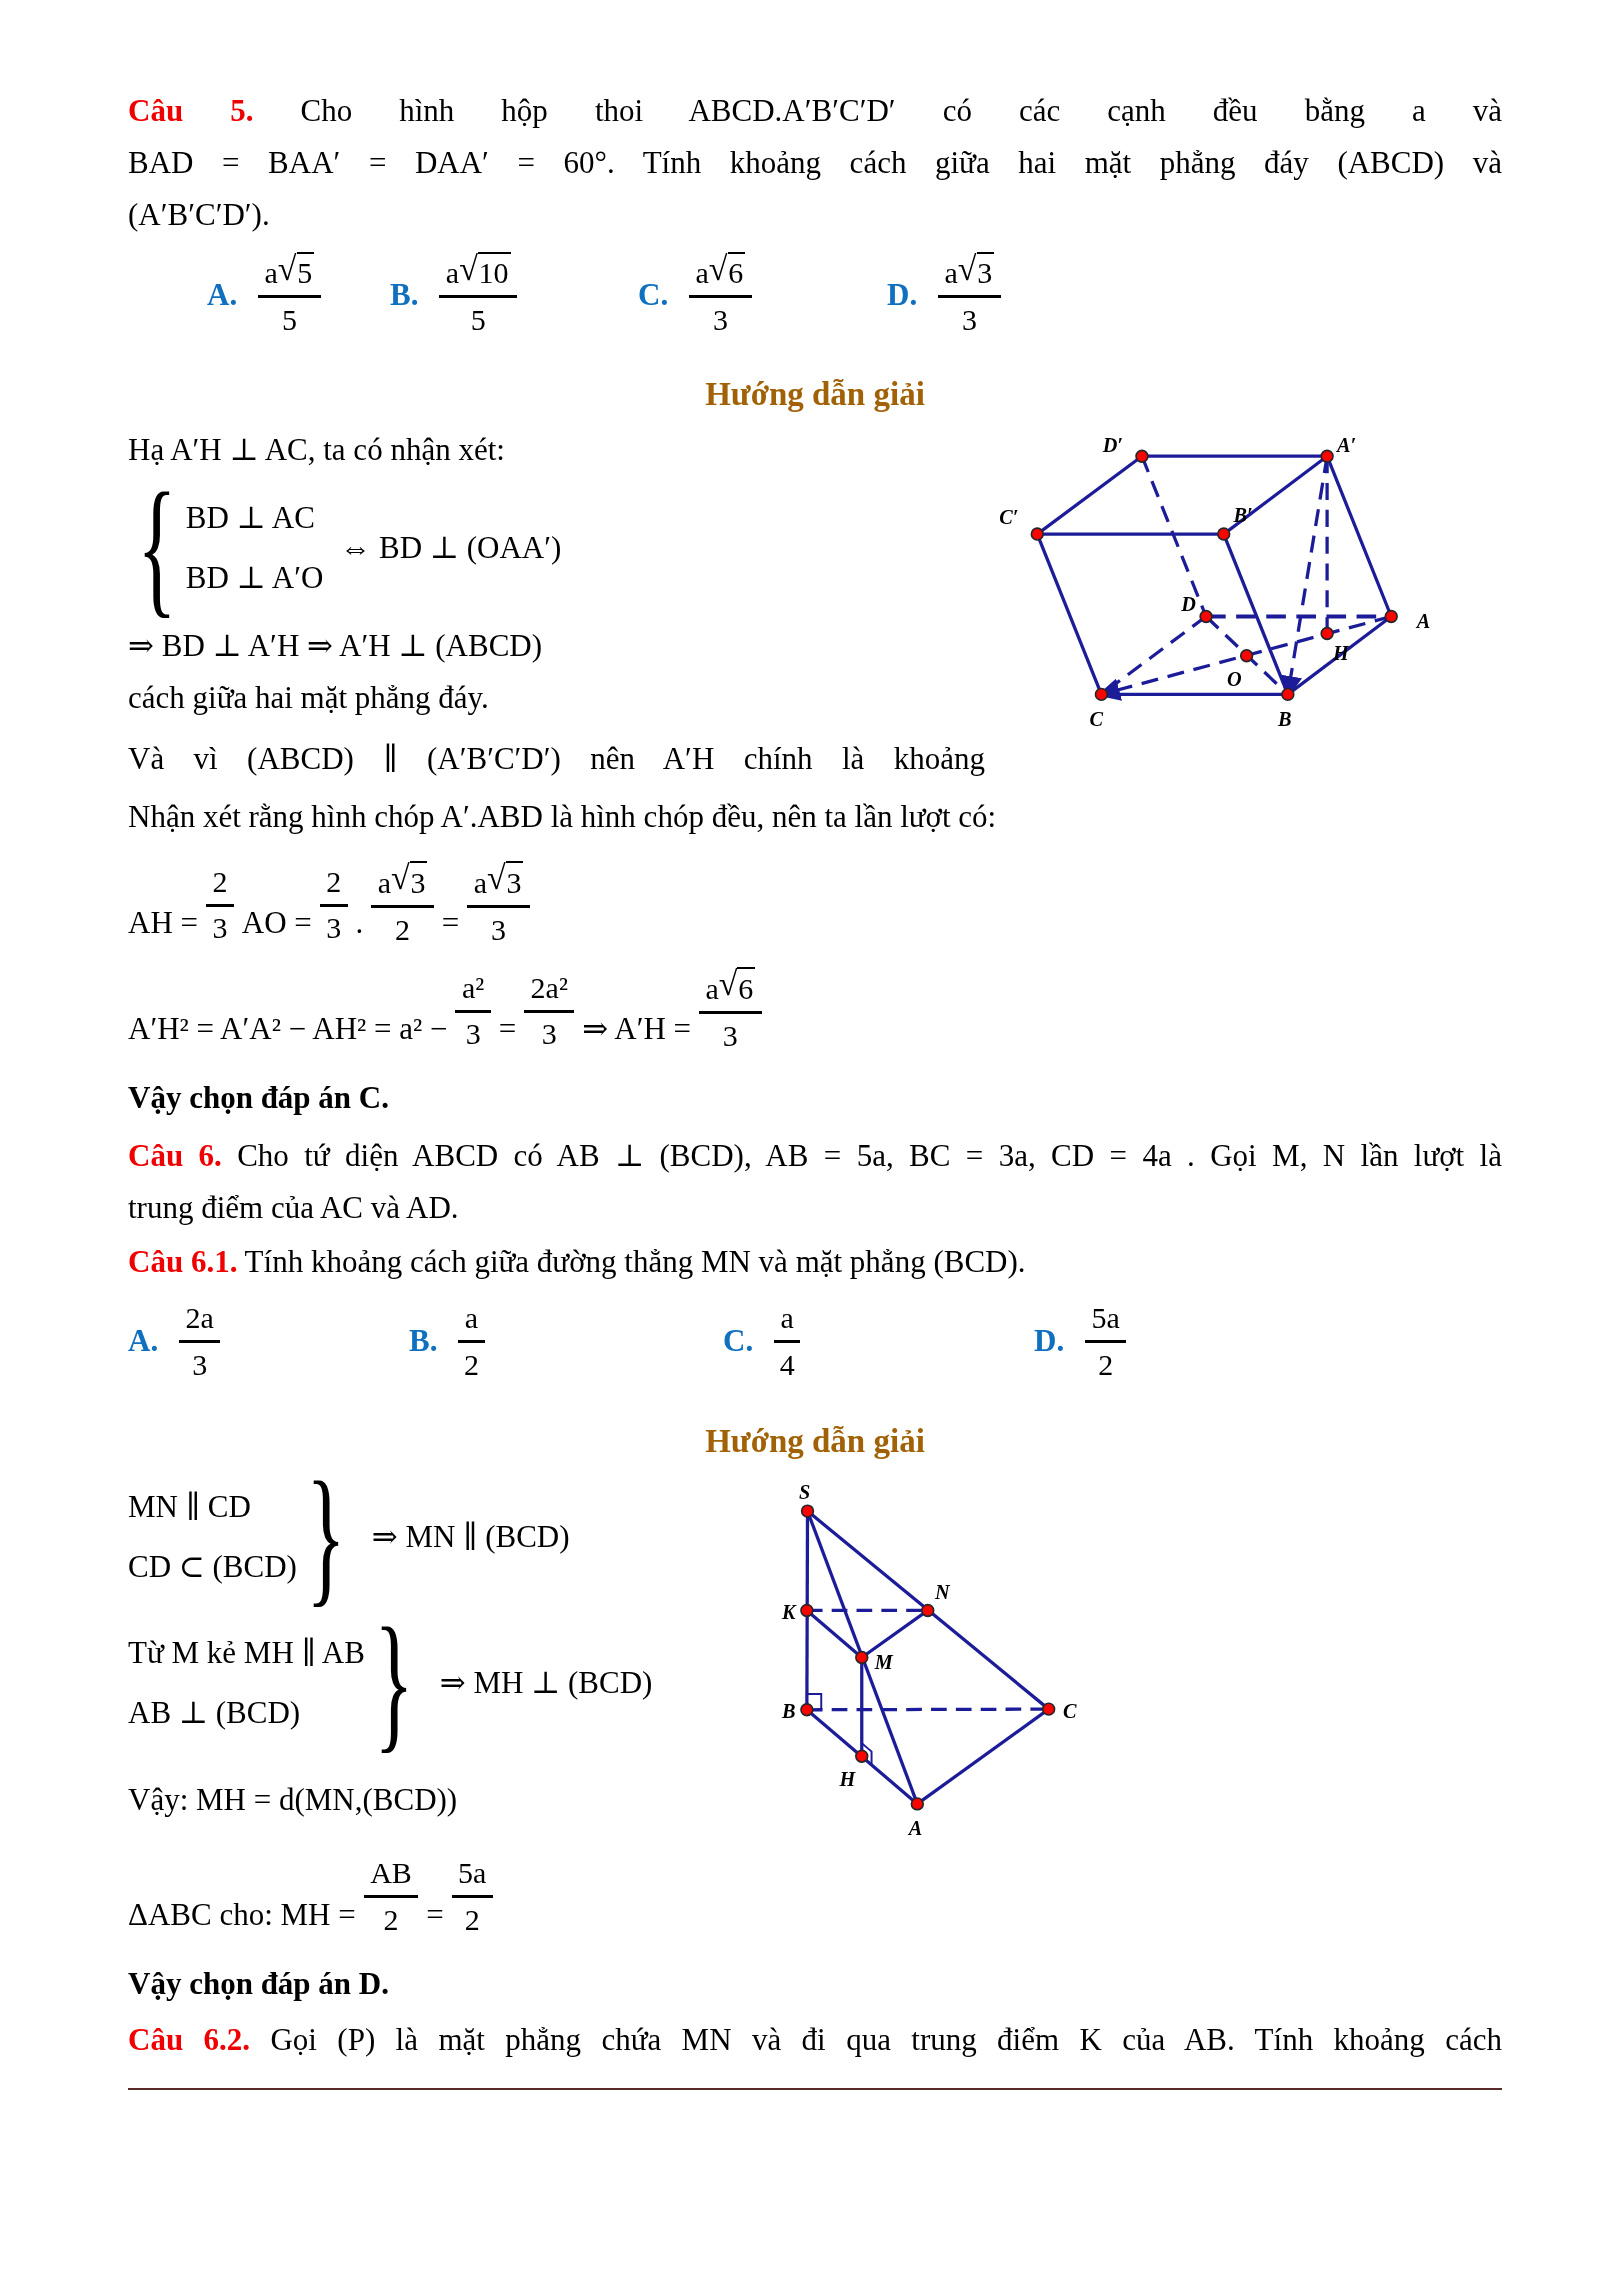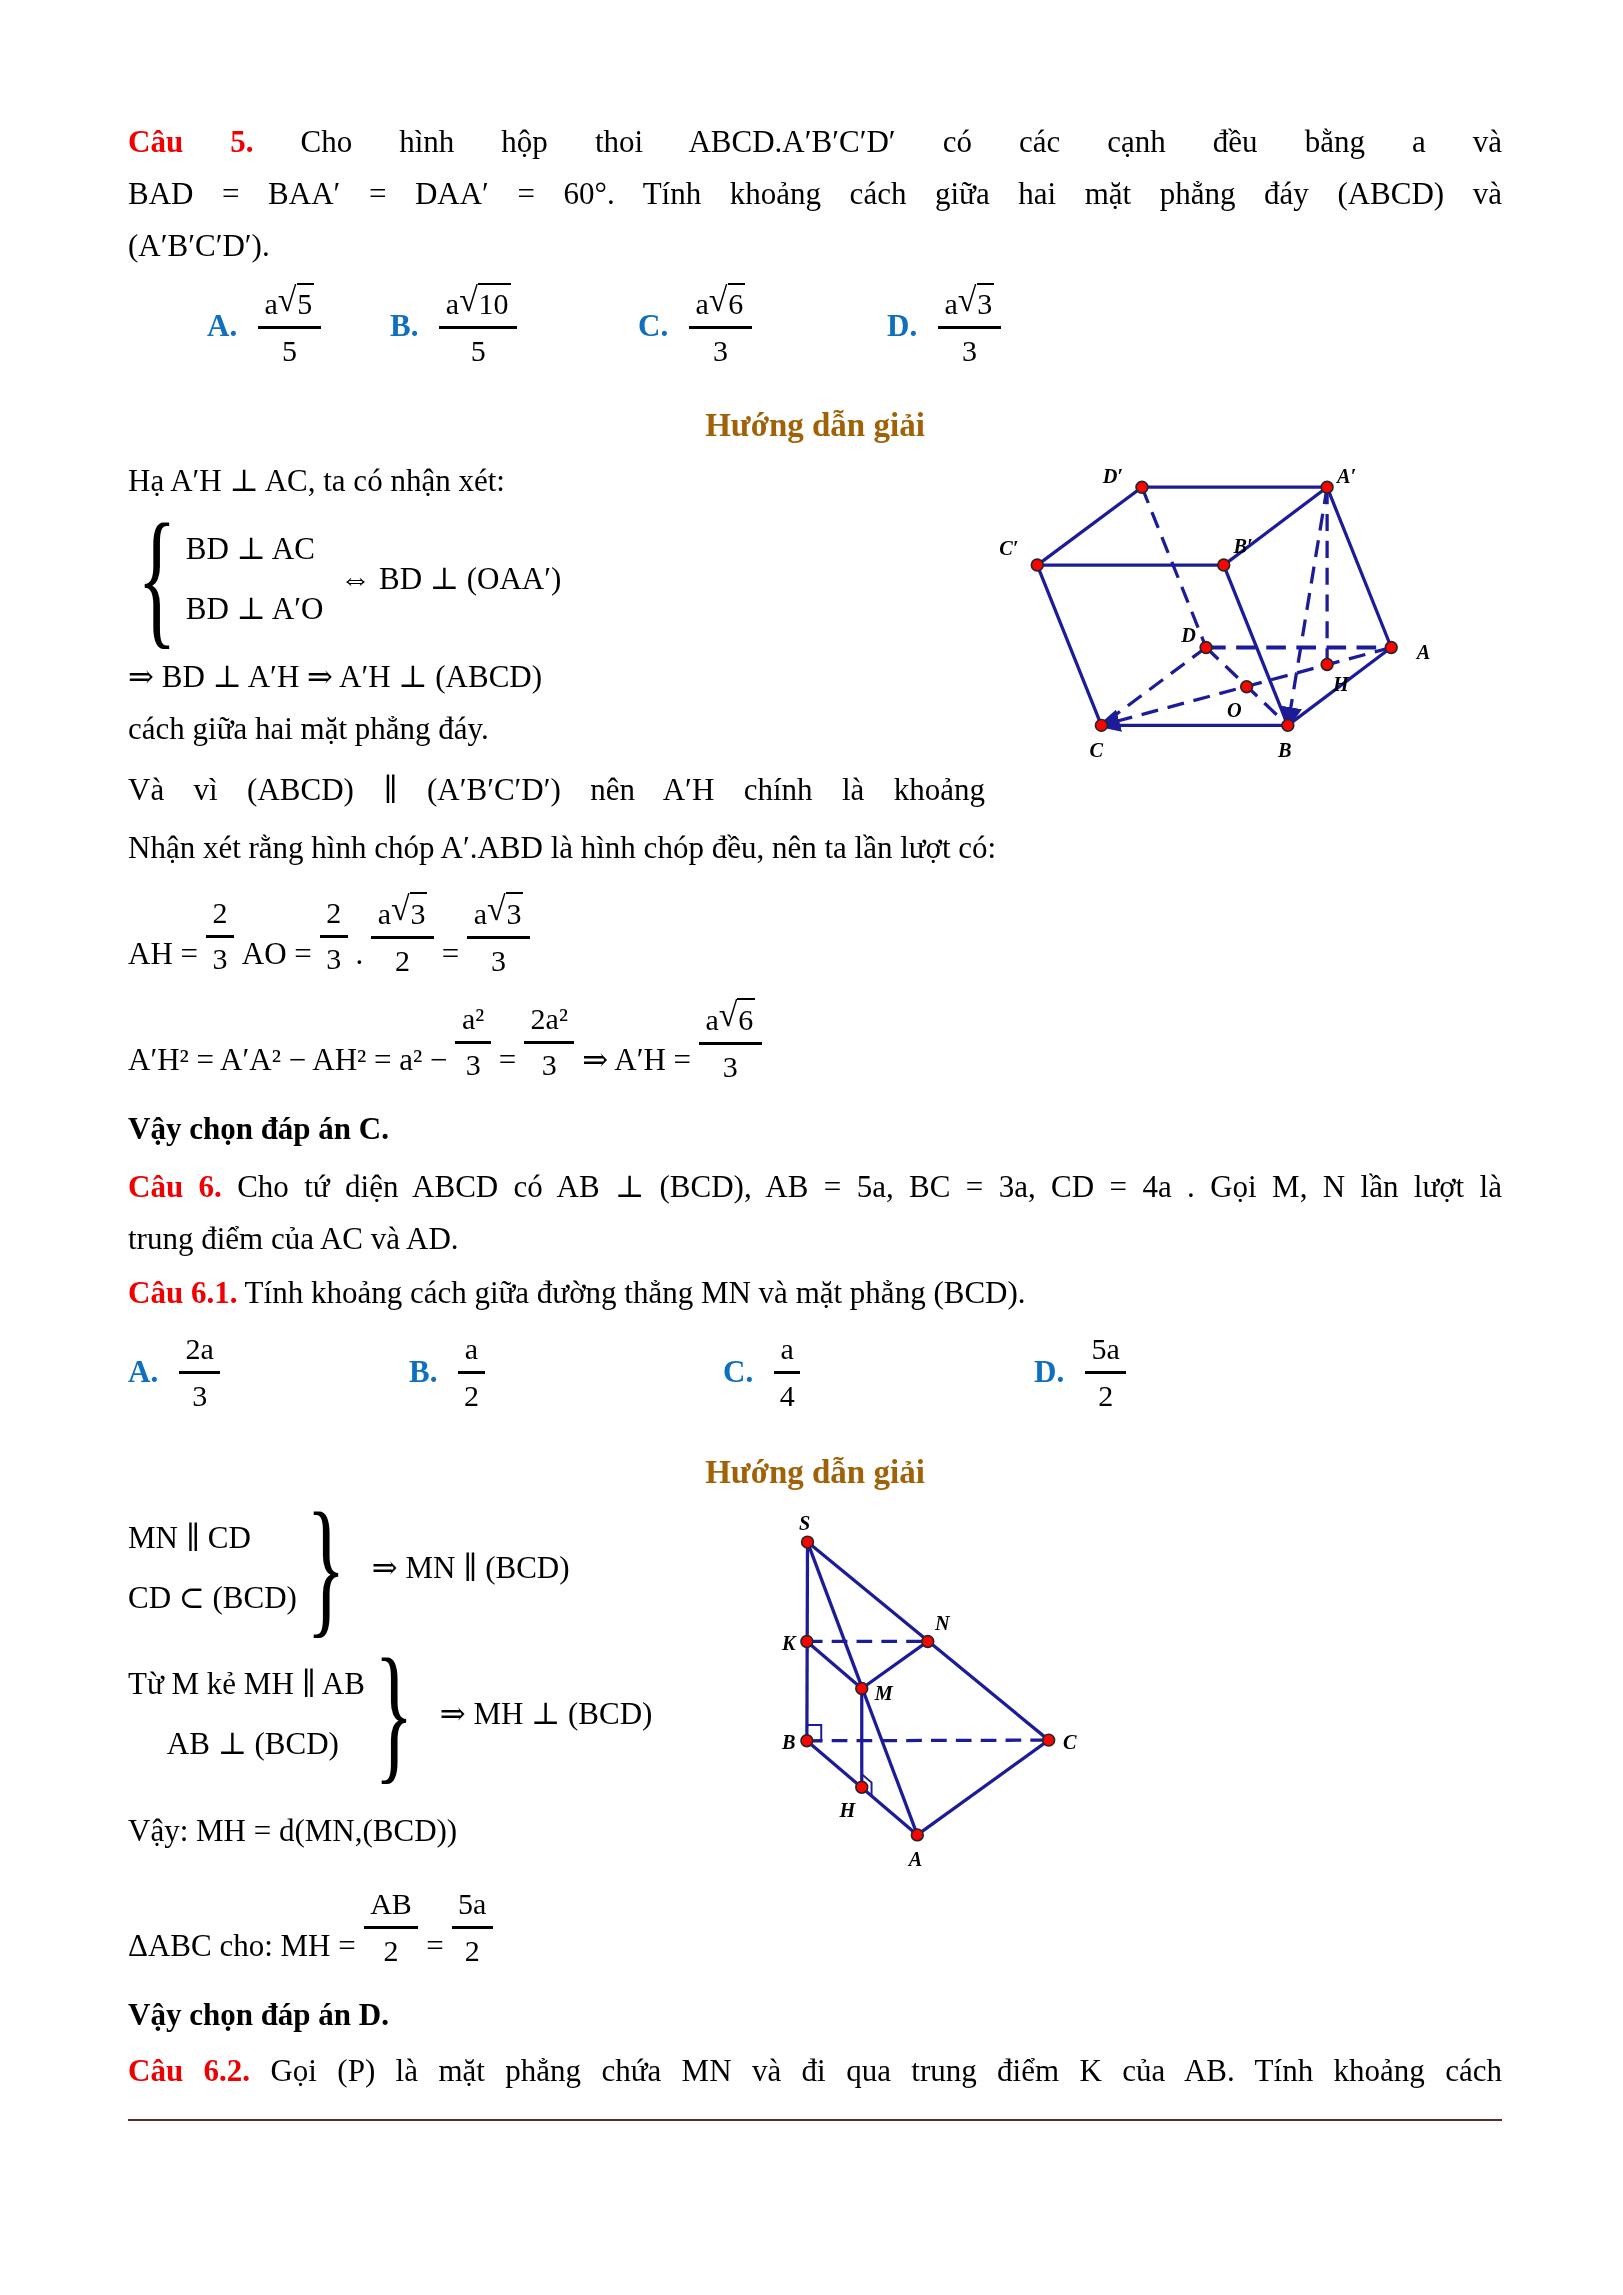--- a/index.html
+++ b/index.html
@@ -1,21 +1,21 @@
 <!DOCTYPE html>
 <html style="font-size:10.5px"><head>
 <meta charset="utf-8">
 <style>
   html,body{margin:0;padding:0;}
   body{
     width:1623px;height:2295px;background:#ffffff;color:#000;
     font-family:"Liberation Serif","DejaVu Serif",serif;
     font-size:31px;overflow:hidden;
   }
-  .page{padding:116px 121px 0 128px;position:relative;}
+  .page{padding:85px 121px 0 128px;position:relative;}
   .jline{text-align:justify;text-align-last:justify;}
   .line{line-height:52px;white-space:nowrap;}
   .para-line{line-height:52px;}
   .qlabel{color:#f00000;font-weight:bold;}
   .bold{font-weight:bold;}
   .guide{color:#a16207;font-weight:bold;font-size:33px;text-align:center;line-height:47px;margin:9.2px 0 6.5px 0;}
 
   
   .optrow{position:relative;height:110px;margin-top:10.5px;}
   .opt{position:absolute;top:0;display:flex;align-items:center;}
@@ -29,21 +29,21 @@
   .sqsign{font-size:34px;line-height:33px;}
   .rad{border-top:2.6px solid #000;padding:0.7px 2px 0 0.7px;}
 
   
   .solrow{position:relative;}
   .leftcol1{width:857px;}
   .leftcol2{width:641px;}
   .sys{display:flex;align-items:center;margin:11.8px 0;}
   .stack{display:flex;flex-direction:column;}
   .stack .line{line-height:60px;}
-  .stack-right{align-items:flex-end;}
+  .stack-right{align-items:flex-start;}
   .brace{font-size:82px;line-height:65px;transform:scaleY(1.85);transform-origin:center;margin:0 9.2px;font-weight:400;}
   .sysres{margin-left:17px;}
   .formula{display:flex;align-items:center;margin:17px 0;line-height:52px;}
   .formula .txt{white-space:nowrap;margin-top:37px;}
 
   .diag{position:absolute;}
   svg text{font-family:"Liberation Serif","DejaVu Serif",serif;font-weight:bold;font-style:italic;font-size:31px;fill:#000;}
 
   .rule{border:none;border-top:2.6px solid #5a2a28;margin:22px 0 0 0;}
 </style>

